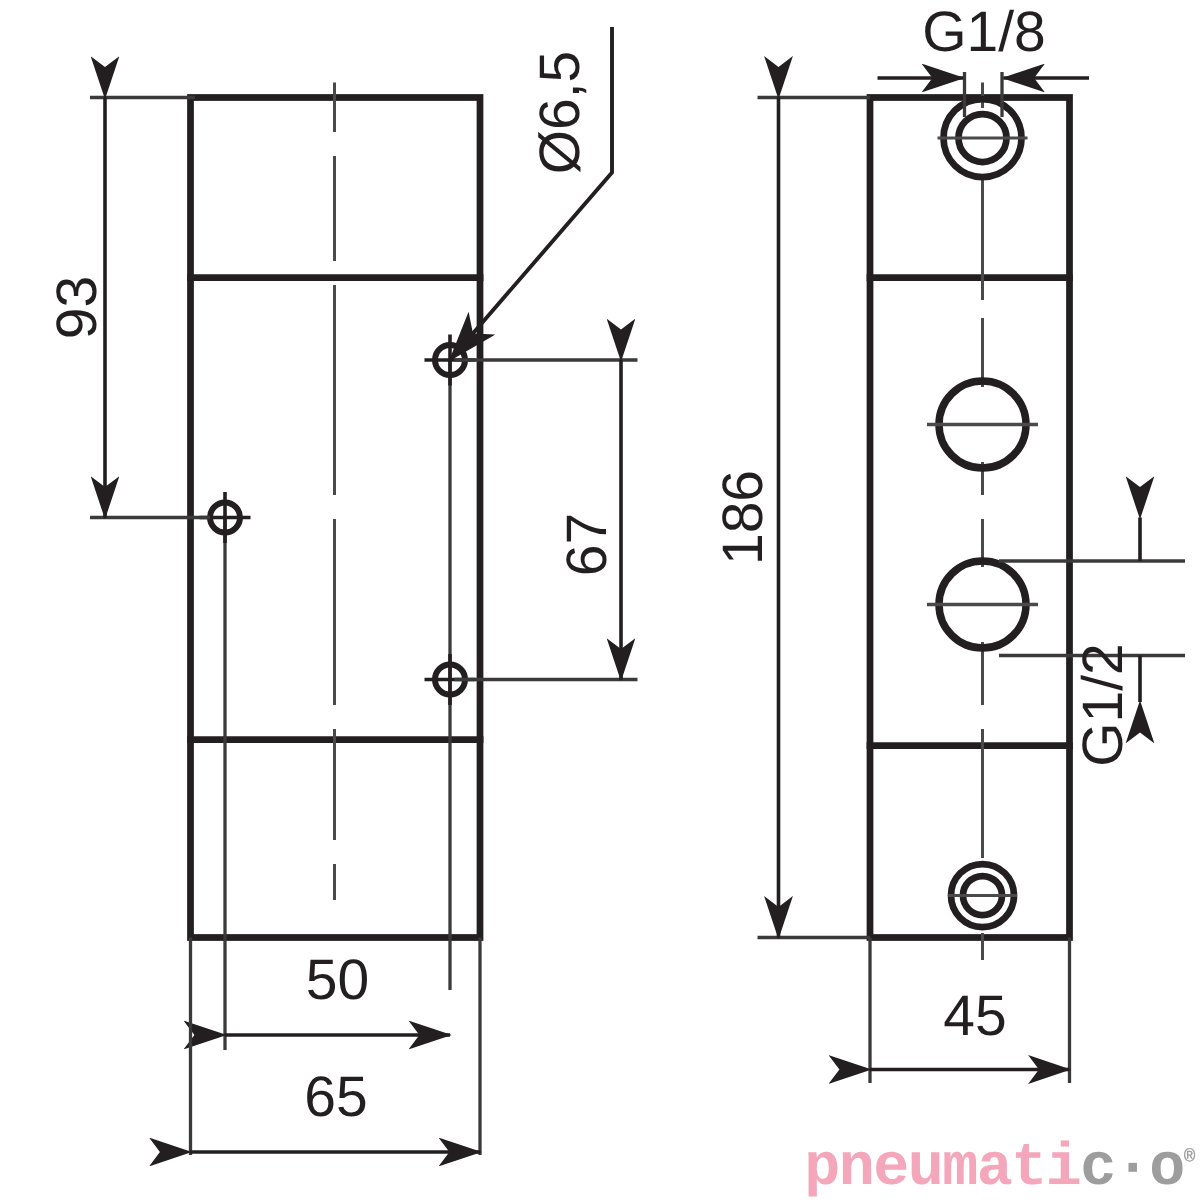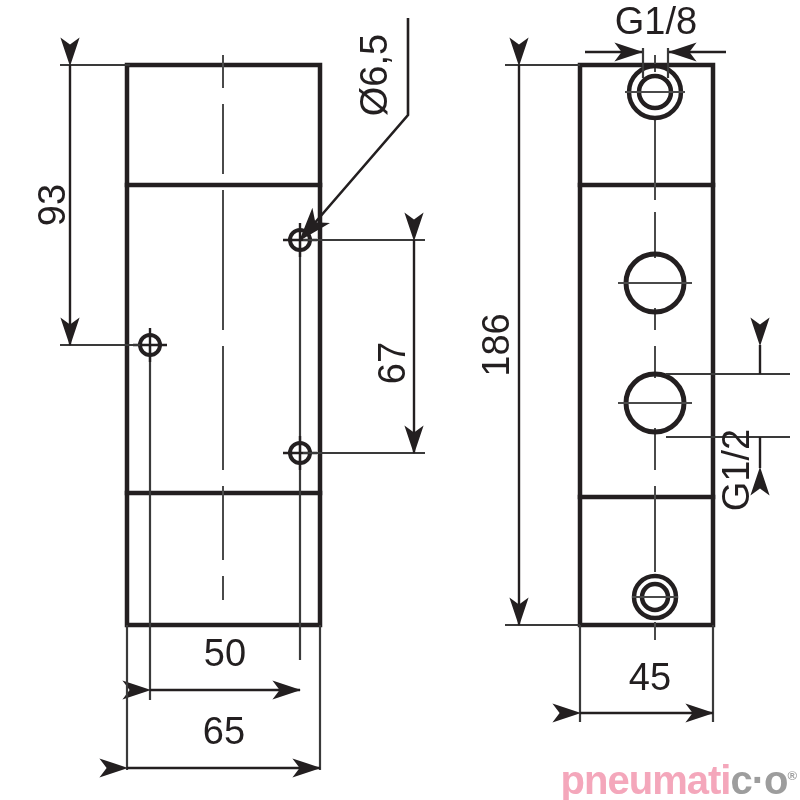--- a/index.html
+++ b/index.html
@@ -40,21 +40,21 @@
     top: 752px;
     width: 280px;
     height: 48px;
     display: flex;
     align-items: flex-end;
     justify-content: flex-end;
     padding-right: 4px;
     box-sizing: border-box;
   }
   .logo-text {
-    font-family: Liberation Sans, sans-serif;
+    font-family: Liberation Mono, monospace;
     font-size: 40px;
     font-weight: 700;
     letter-spacing: -1px;
     line-height: 1;
     white-space: nowrap;
   }
   .logo-pink { color: #f4a7bb; }
   .logo-gray { color: #9d9d9d; }
   .logo-reg {
     font-size: 13px;

